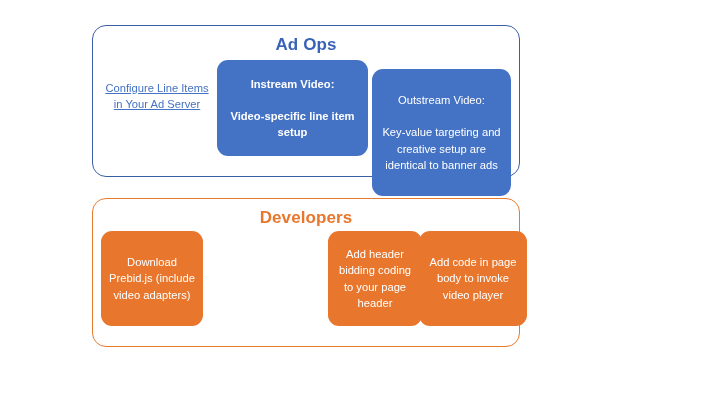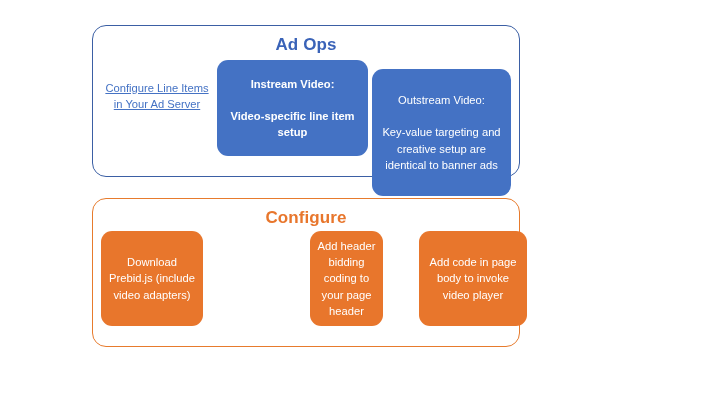--- a/index.html
+++ b/index.html
@@ -124,21 +124,21 @@
     align-items: center;
     justify-content: center;
     text-align: center;
     font-size: 11.2px;
     line-height: 1.45;
     box-sizing: border-box;
     padding: 3px 6px;
   }
   .ob-1 { left: 101px;  width: 102px; text-align: center; }
   .ob-2 { left: 211px;  width: 96px;  }
-  .ob-3 { left: 310px;  width: 73px;  }
+  .ob-3 { left: 328px;  width: 94px;  }
   .ob-4 { left: 419px;  width: 108px;  }
 
   .multiline {
     white-space: pre-line;
   }
 </style>
 </head>
 <body>
 
 <div class="canvas">
@@ -151,21 +151,21 @@
 
   <div class="box-blue box-instream multiline">Instream Video:
 
 Video-specific line item setup</div>
 
   <div class="box-blue box-outstream multiline">Outstream Video:
 
 Key-value targeting and creative setup are identical to banner ads</div>
 
   <div class="group group-devs">
-    <div class="group-title devs">Configure</div>
+    <div class="group-title devs">Developers</div>
   </div>
 
   <div class="box-orange ob-1 multiline">Download Prebid.js (include video adapters)</div>
 
 
   <div class="box-orange ob-3 multiline">Add header bidding coding to your page header</div>
 
   <div class="box-orange ob-4 multiline">Add code in page body to invoke video player</div>
 
 </div>

